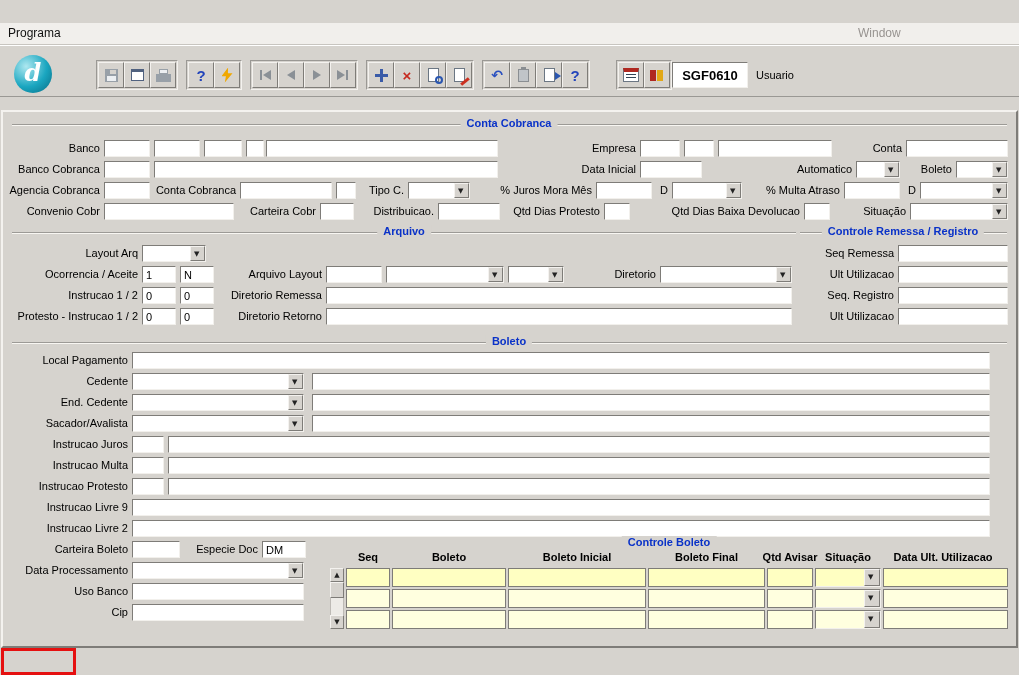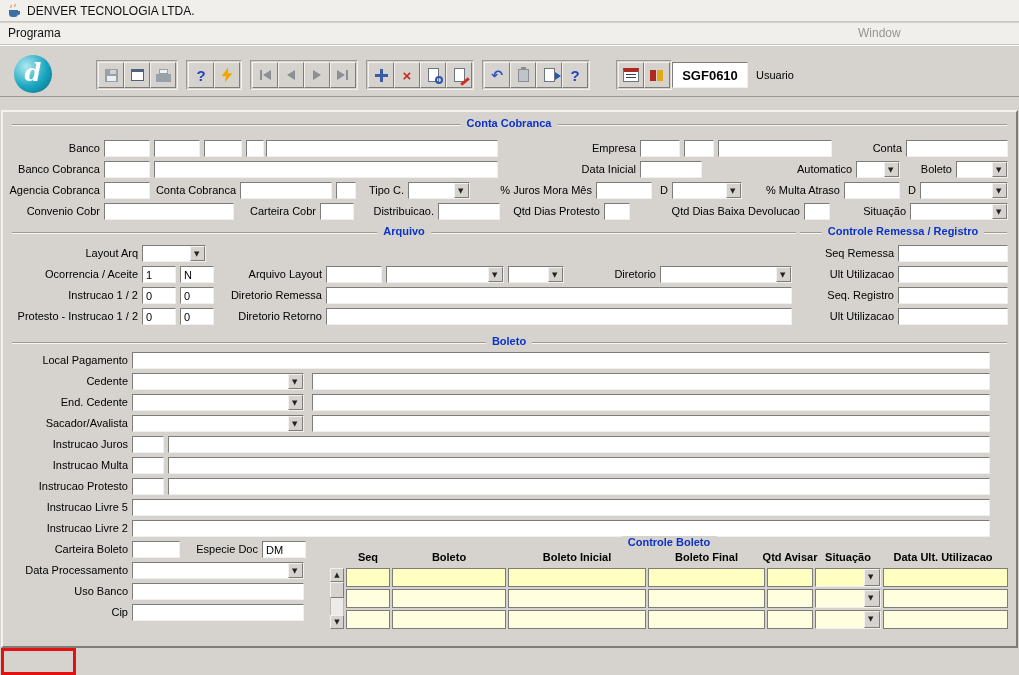--- a/index.html
+++ b/index.html
@@ -87,29 +87,20 @@
   .i-cal::after{content:"";position:absolute;left:2px;top:2px;width:10px;height:1px;background:#334455;box-shadow:0 3px 0 #334455}
   .i-book{position:relative;width:14px;height:13px}
   .i-book::before{content:"";position:absolute;left:0;top:1px;width:6px;height:11px;background:#b02820}
   .i-book::after{content:"";position:absolute;right:1px;top:1px;width:6px;height:11px;background:#e2a816}
 </style>
 </head>
 <body>
 
 <div id="screen">
 
-  <div class="titlebar">
-    <svg class="java-icon" width="15" height="16">
-      <path d="M4 2c1.2 1-1.2 2 0 3" stroke="#e07820" fill="none" stroke-width="1"></path>
-      <path d="M8 1c1.2 1-1.2 2 0 3" stroke="#e07820" fill="none" stroke-width="1"></path>
-      <path d="M2 7h9v3.5A3.5 3.5 0 0 1 7.5 14H5.5A3.5 3.5 0 0 1 2 10.5z" fill="#3a6ea5"></path>
-      <path d="M11 8h2v2.5c0 1-2 1.5-2 1.5z" fill="#3a6ea5"></path>
-    </svg>
-    <span class="title-text">DENVER TECNOLOGIA LTDA.</span>
-  </div>
 
   <div class="menubar"></div>
   <span class="menu-item" style="left:8px">Programa</span>
   <span class="menu-window" style="left:858px">Window</span>
 
   <div class="toolbar"></div>
   <div class="logo">
       <span>d</span>
     </div>
 
@@ -346,21 +337,21 @@
   <input class="inp" style="left: 168px; top: 436px; width: 822px;">
 
   <span class="lbl" style="left:0;top:457px;width:128px">Instrucao Multa</span>
   <input class="inp" style="left: 132px; top: 457px; width: 32px;">
   <input class="inp" style="left: 168px; top: 457px; width: 822px;">
 
   <span class="lbl" style="left:0;top:478px;width:128px">Instrucao Protesto</span>
   <input class="inp" style="left: 132px; top: 478px; width: 32px;">
   <input class="inp" style="left: 168px; top: 478px; width: 822px;">
 
-  <span class="lbl" style="left:0;top:499px;width:128px">Instrucao Livre 5</span>
+  <span class="lbl" style="left:0;top:499px;width:128px">Instrucao Livre 9</span>
   <input class="inp" style="left: 132px; top: 499px; width: 858px;">
 
   <span class="lbl" style="left:0;top:520px;width:128px">Instrucao Livre 2</span>
   <input class="inp" style="left: 132px; top: 520px; width: 858px;">
 
   <span class="lbl" style="left:0;top:541px;width:128px">Carteira Boleto</span>
   <input class="inp" style="left: 132px; top: 541px; width: 48px;">
   <span class="lbl" style="left:184px;top:541px;width:74px">Especie Doc</span>
   <input class="inp" style="left: 262px; top: 541px; width: 44px;" value="DM">
 

